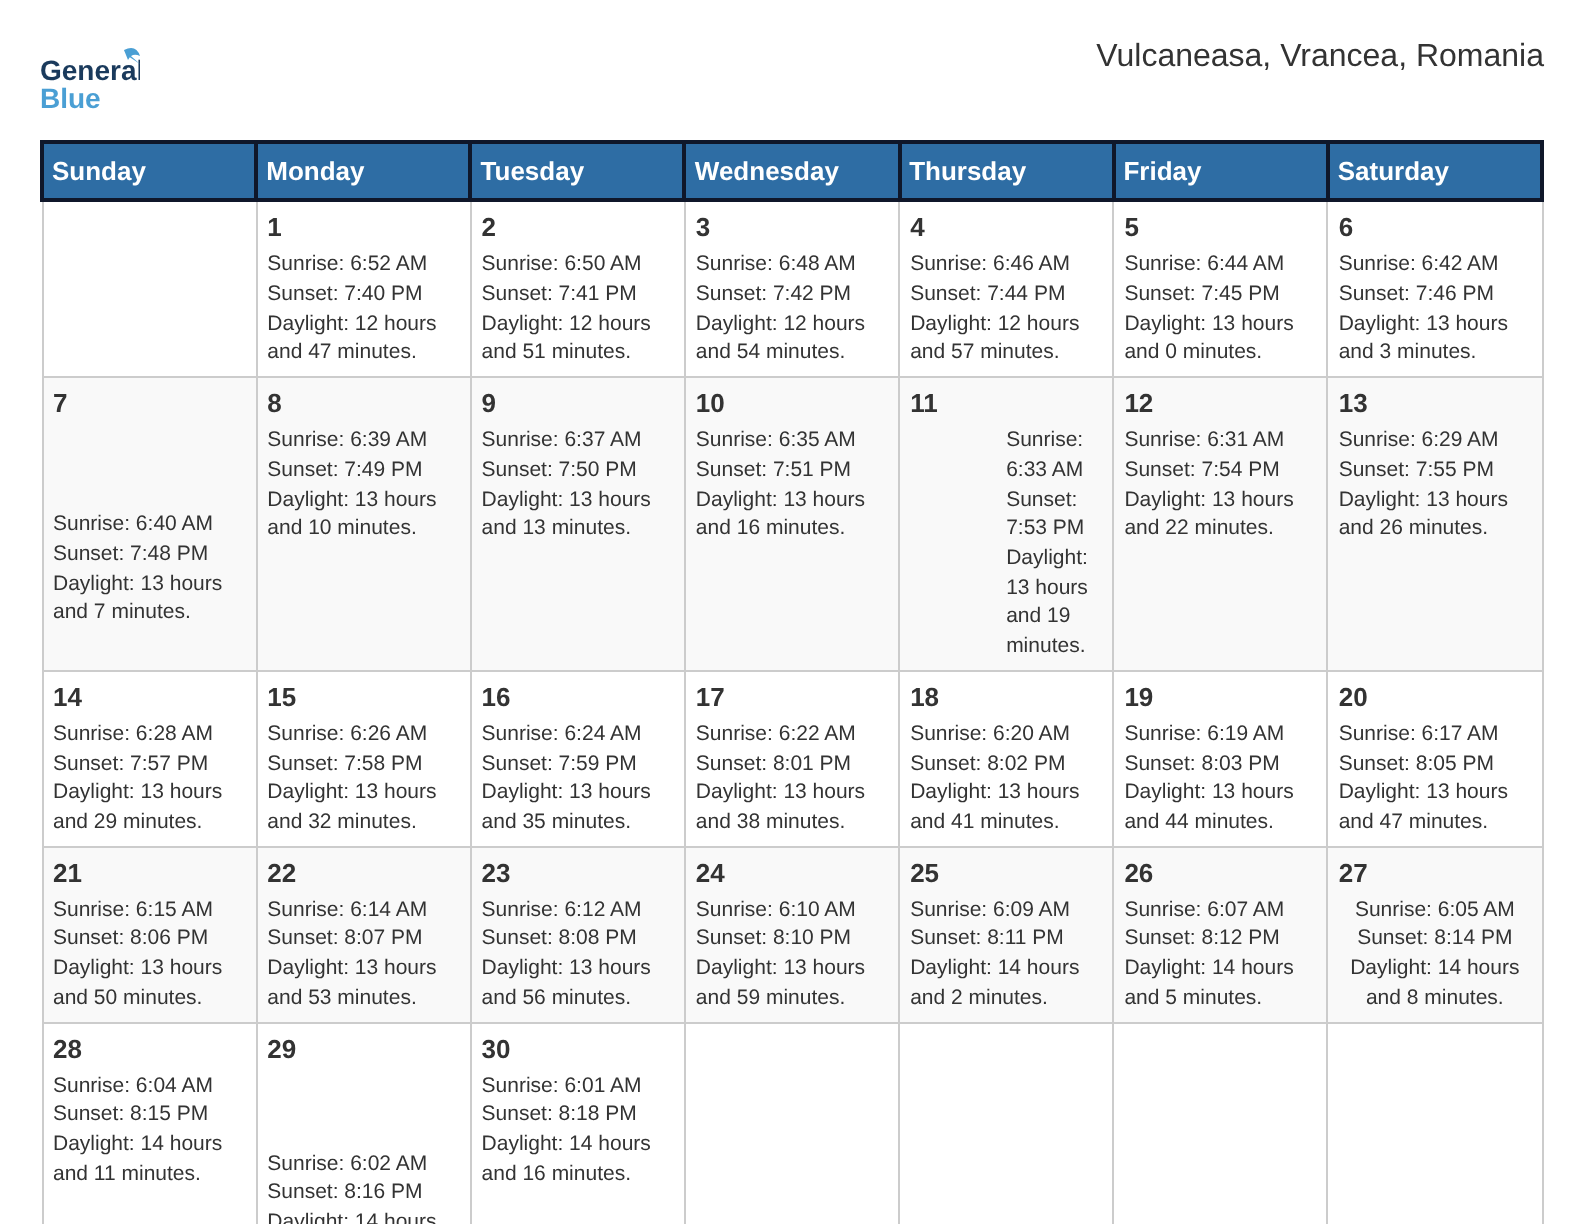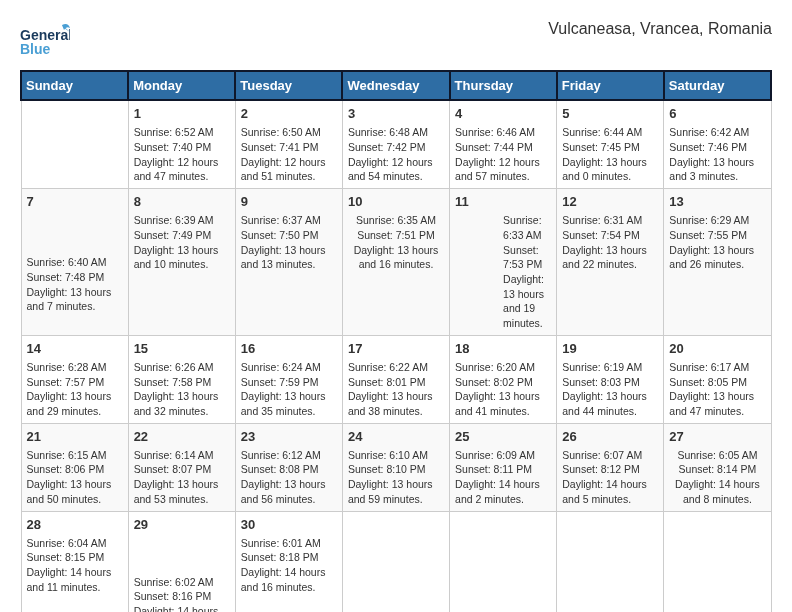--- a/index.html
+++ b/index.html
@@ -172,21 +172,21 @@
         </td>
         <td>
           <span class="day-number">9</span>
           <div class="day-info" style="white-space: pre-line;">Sunrise: 6:37 AM
 Sunset: 7:50 PM
 Daylight: 13 hours
 and 13 minutes.</div>
         </td>
         <td>
           <span class="day-number">10</span>
-          <div class="day-info" style="white-space: pre-line; text-align: center;">Sunrise: 6:35 AM
+          <div class="day-info" style="white-space: pre-line;">Sunrise: 6:35 AM
 Sunset: 7:51 PM
 Daylight: 13 hours
 and 16 minutes.</div>
         </td>
         <td>
           <span class="day-number">11</span>
           <div class="day-info" style="white-space: pre-line; margin-left: 48px;">Sunrise: 6:33 AM
 Sunset: 7:53 PM
 Daylight: 13 hours
 and 19 minutes.</div>

